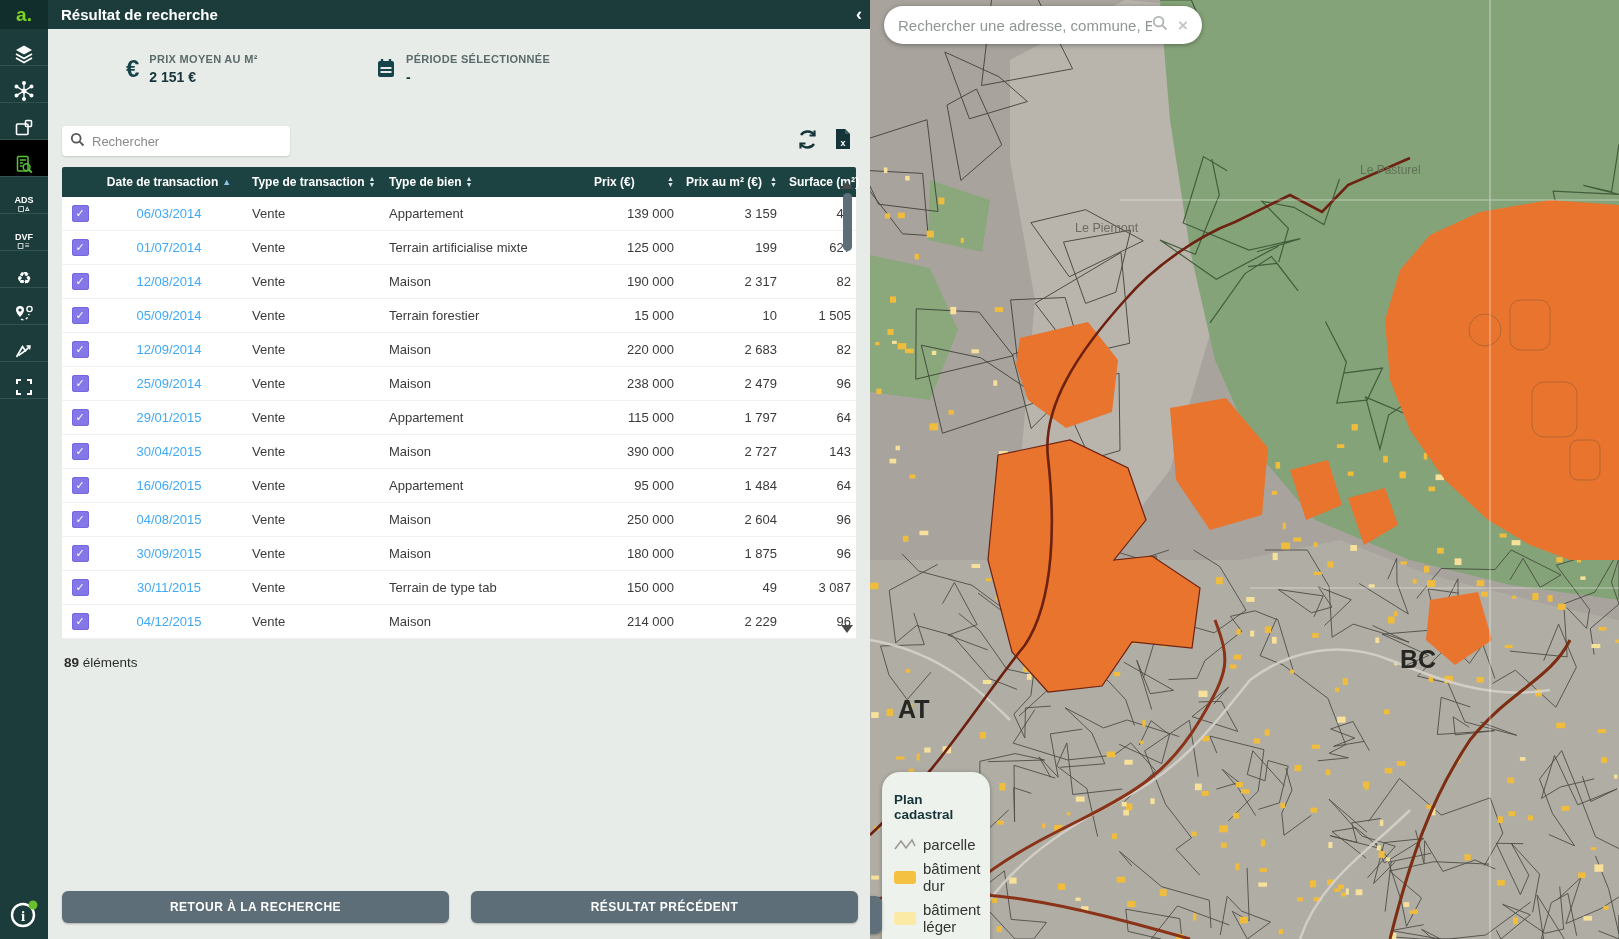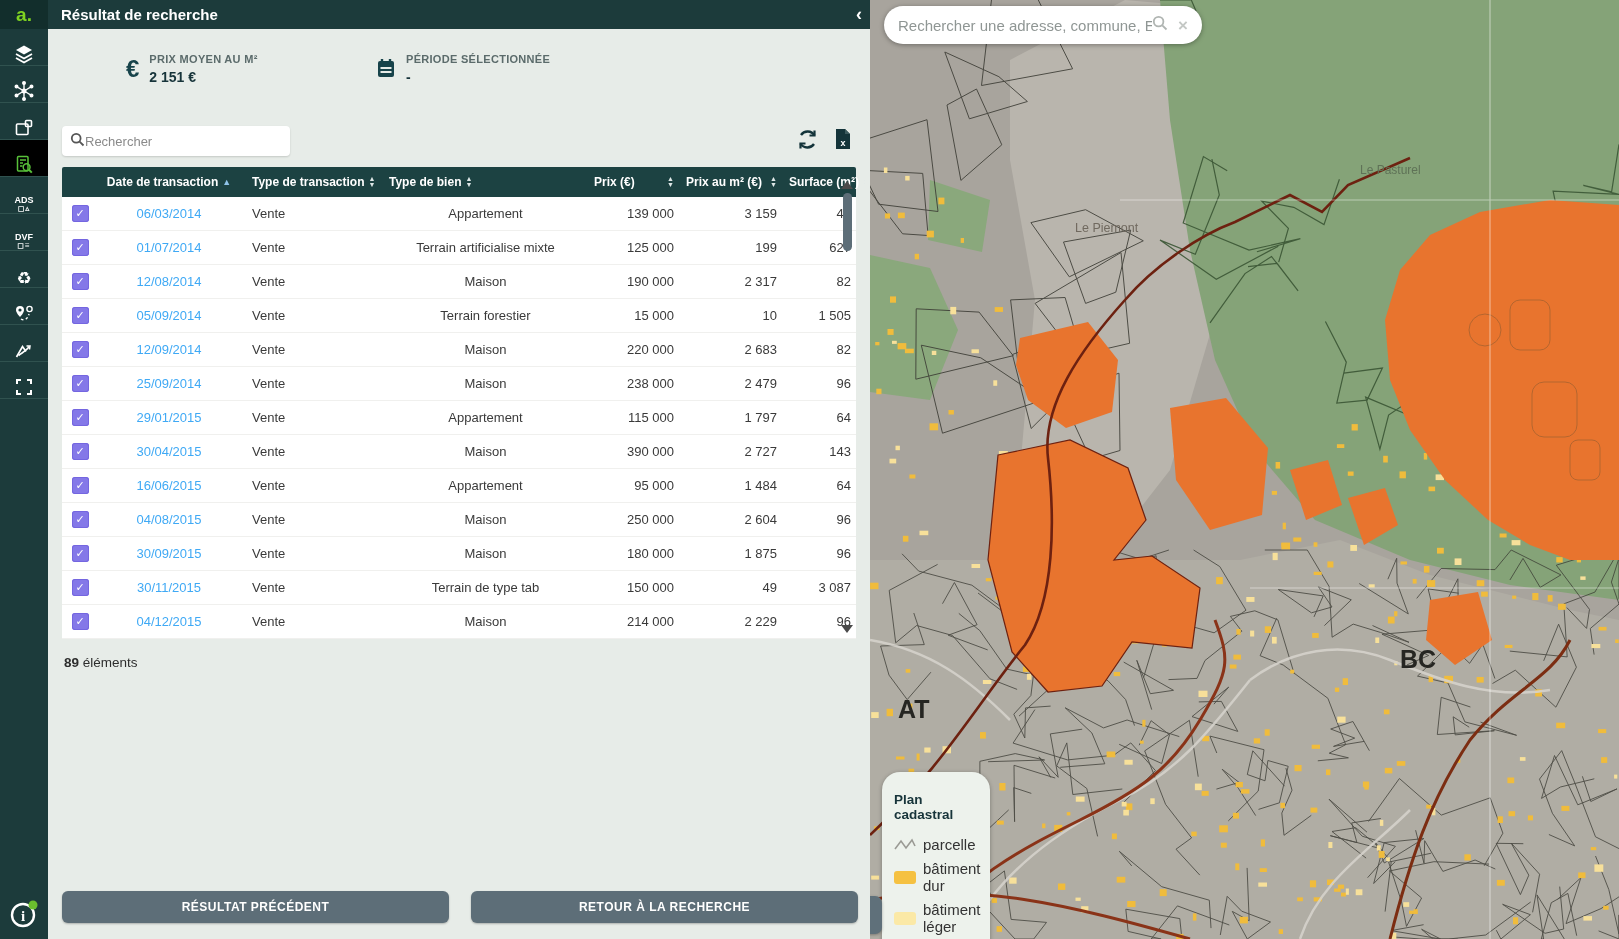--- a/index.html
+++ b/index.html
@@ -32,35 +32,35 @@
   .panel { flex:1; background:#e7ece8; position:relative; display:flex; flex-direction:column; min-width:0; }
   .stats-row { display:flex; padding:24px 0 0 78px; gap:0; height:78px; flex:none; }
   .stat { display:flex; align-items:flex-start; width:250px; }
   .stat .s-icon { margin-right:10px; margin-top:4px; color:#17434a; font-weight:bold; font-size:24px; line-height:1; }
   .stat .s-label { font-size:11px; color:#5b6b6b; font-weight:bold; letter-spacing:.3px;text-align:center; }
   .stat .s-value { font-size:14px; color:#17343a; font-weight:bold; margin-top:4px; }
 
   .toolbar { display:flex; align-items:center; padding:18px 18px 0 14px; height:50px; flex:none; }
   .search-box { width:228px; height:30px; background:#fff; border-radius:4px; display:flex; align-items:center; padding:0 8px;
                 box-shadow:0 1px 2px rgba(0,0,0,.15); }
-  .search-box input { border:none; outline:none; font-size:13px; color:#404040; width:180px; font-family:"Liberation Sans",sans-serif; background:transparent; }
+  .search-box input { border:none; outline:none; font-size:13px; color:#404040; width:180px; margin-left:7px; font-family:"Liberation Sans",sans-serif; background:transparent; }
   .search-box input::placeholder { color:#8a8a8a; }
   .toolbar .tb-spacer { flex:1; }
   .tb-icon { margin-left:14px; cursor:pointer; }
 
   
   .table-wrap { margin:10px 14px 0 14px; position:relative; flex:none; }
   .thead { display:flex; background:#1c4242; border-radius:2px 2px 0 0; height:30px; align-items:center; color:#fff; font-size:12px; font-weight:bold; }
   .tbody { background:#fff; position:relative; }
   .trow { display:flex; height:34px; align-items:center; background:#fff; border-bottom:1px solid #f0f0ee; font-size:13px; color:#3a3a3a; }
   .cell { padding:0 6px; overflow:hidden; white-space:nowrap; }
   .c0 { width:36px; display:flex; justify-content:center; flex:none; }
   .c1 { width:142px; text-align:center; flex:none; }
   .c2 { width:143px; text-align:left; padding-left:12px; flex:none; }
-  .c3 { width:205px; text-align:center; flex:none; }
+  .c3 { width:205px; text-align:left; flex:none; }
   .c4 { width:92px;  text-align:right; flex:none; }
   .c5 { width:103px; text-align:right; flex:none; }
   .c6 { width:82px;  text-align:right; padding-right:14px; flex:none; }
   .thead .cell { display:flex; align-items:center; }
   .thead .c1 { justify-content:center; }
   .thead .c4,.thead .c5,.thead .c6 { justify-content:space-between; }
   .sort { display:inline-flex; flex-direction:column; margin-left:4px; line-height:0; }
   .sort span { font-size:7px; color:#dfe8e8; line-height:6px; }
   .sort-asc { color:#8fc3e8; font-size:9px; margin-left:4px; }
   .date-link { color:#3fa9f5; cursor:pointer; }
@@ -465,22 +465,22 @@
           <div class="tscroll-down"></div>
         </div>
 
         <div class="count-row">
           <b>89</b><span> éléments</span>
         </div>
 
         <div class="panel-fill"></div>
 
         <div class="btn-row">
+          <button class="panel-btn">RETOUR À LA RECHERCHE</button>
           <button class="panel-btn">RÉSULTAT PRÉCÉDENT</button>
-          <button class="panel-btn">RETOUR À LA RECHERCHE</button>
         </div>
       </div>
     </div>
   </div>
 
   <div class="map-region">
     <svg class="map-svg" id="mapSvg" width="749" height="939" viewBox="0 0 749 939">
 
       <rect x="0" y="0" width="749" height="939" fill="#a8a49d"></rect>
       <polygon points="0,560 370,560 470,540 560,575 700,610 749,620 749,939 0,939" fill="#b0ada4"></polygon>

